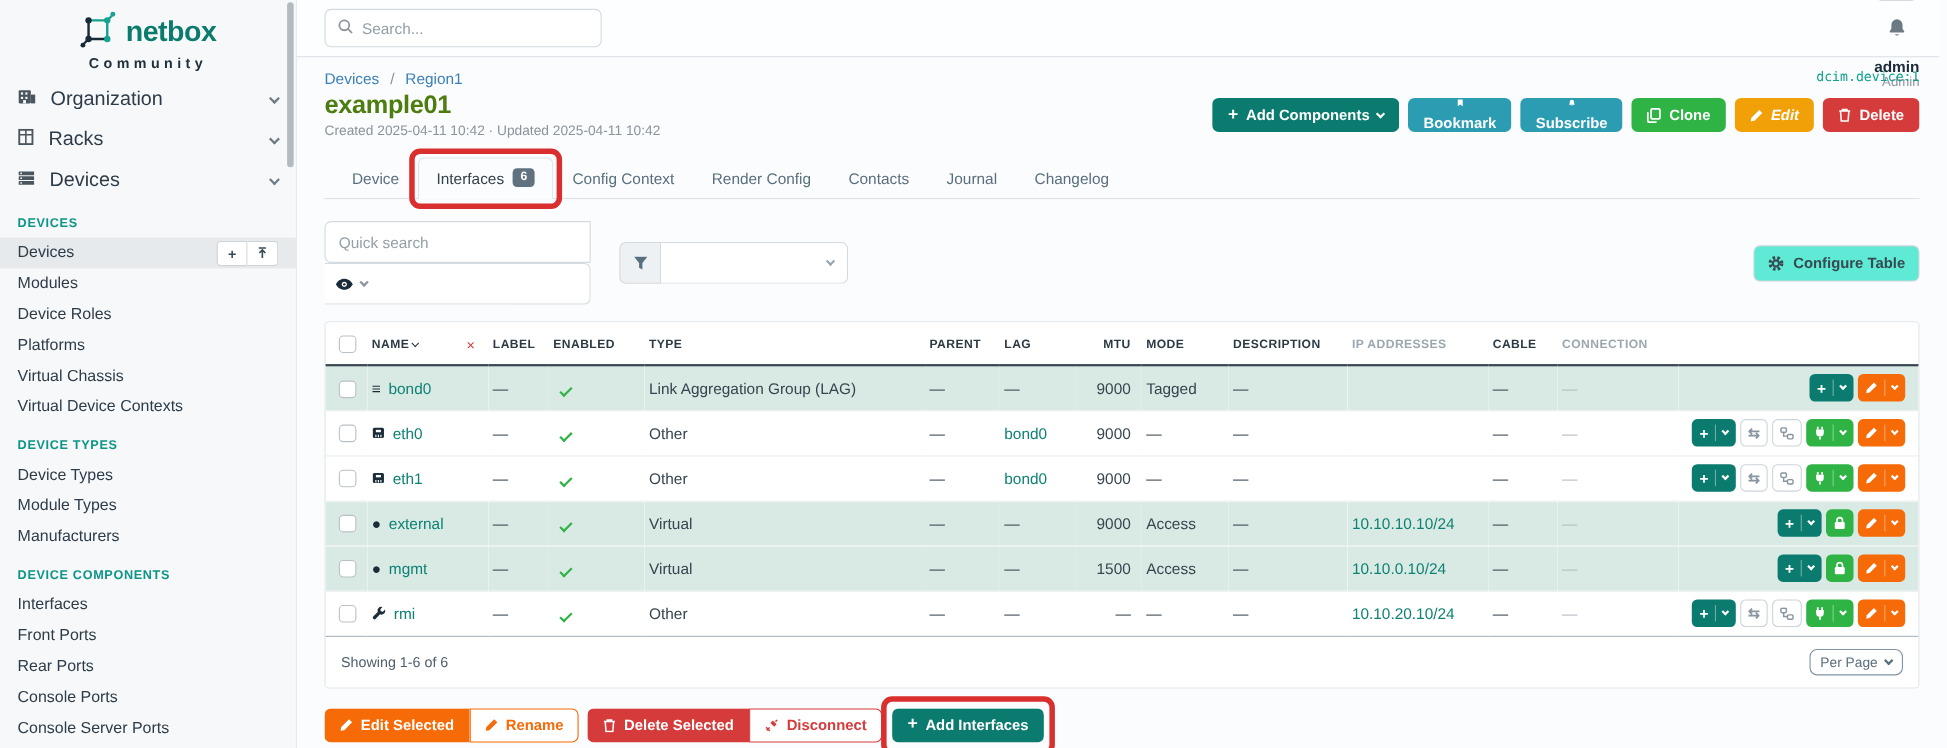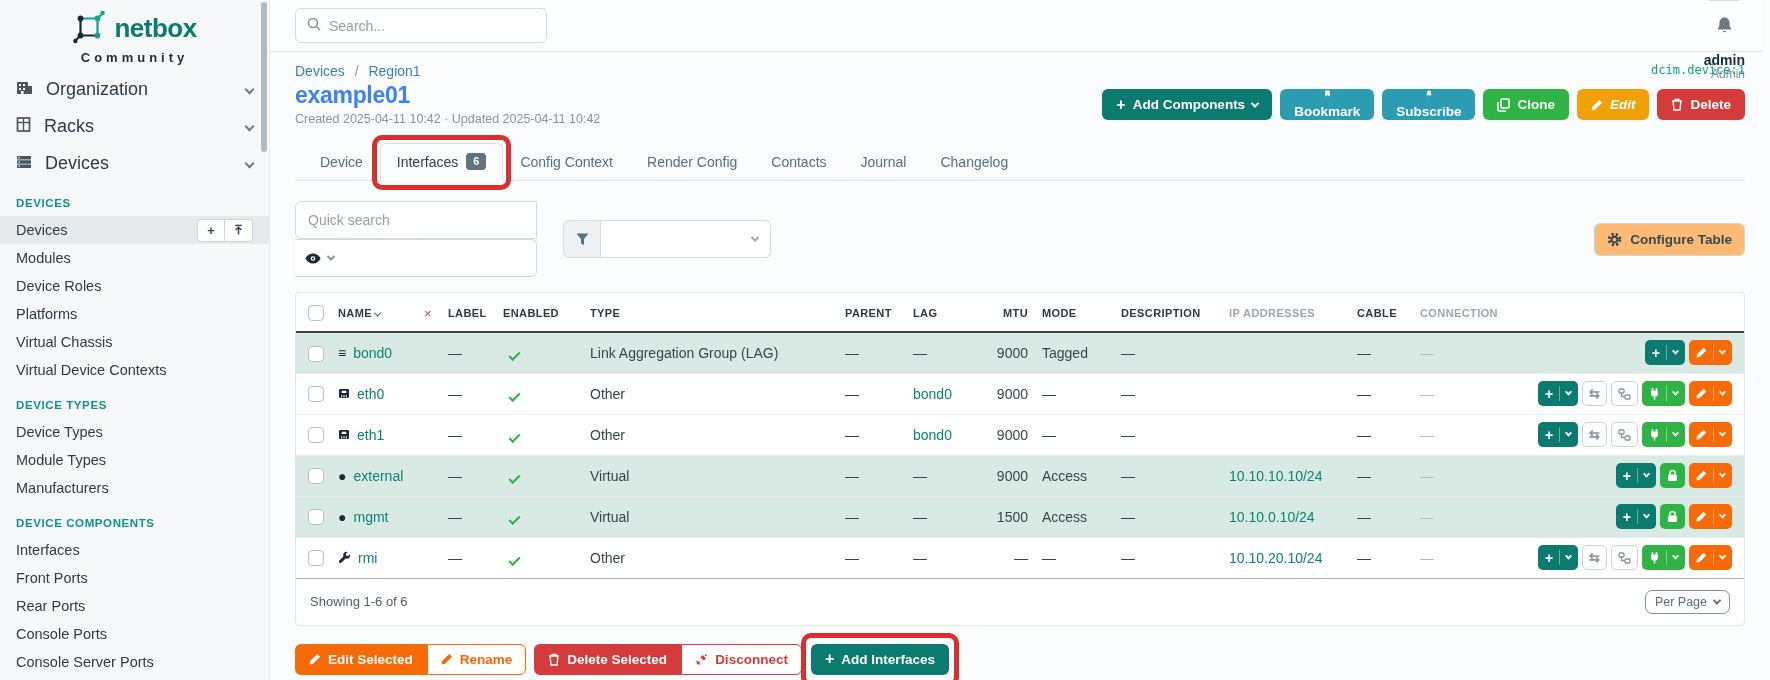--- a/index.html
+++ b/index.html
@@ -38,21 +38,21 @@
   .user-name { font-size:14px; font-weight:700; color:#1b2b38; }
   .user-role { font-size:12px; color:#8a949c; }
 
   .content { padding:0 18px 0 25px; position:relative; }
   .crumb-row { display:flex; align-items:flex-start; margin-top:11px; }
   .crumb a { color:#3a80b8; text-decoration:none; font-size:14px; cursor:pointer; }
   .crumb .sep { color:#8a949c; margin:0 6px; }
   .obj-id { margin-left:auto; font-family:"DejaVu Sans Mono", monospace; font-size:12px; color:#0fa18f; }
 
   .title-row { display:flex; align-items:flex-start; margin-top:3px; }
-  .page-title { font-size:23px; font-weight:700; color:#3b82f6; letter-spacing:-0.3px; }
+  .page-title { font-size:23px; font-weight:700; color:#4d7c0f; letter-spacing:-0.3px; }
   .page-meta { font-size:12.5px; color:#8a949c; margin-top:3px; }
   .action-btns { margin-left:auto; display:flex; gap:8px; margin-top:7px; }
 
   .btn { display:inline-flex; align-items:center; gap:7px; border-radius:6px; font-weight:700; font-size:13.5px; padding:0 13px; height:31px; color:#fff; border:1px solid transparent; cursor:pointer; font-family:"Liberation Sans", sans-serif; white-space:nowrap; }
   .btn .plus { font-size:16px; font-weight:700; line-height:1; }
   .teal-bg   { background:#0a7b6e; }
   .cyan-bg   { background:#2b9cb1;flex-direction:column; }
   .green-bg  { background:#2fb344; }
   .amber-bg  { background:#f2a007;font-style:italic; }
   .orange-bg { background:#f66a07; }
@@ -70,21 +70,21 @@
 
   
   .toolbar { display:flex; align-items:center; margin-top:20px; }
   .qs-group { display:flex;flex-direction:column; }
   .qs-input { width:242px; height:38px; border:1px solid #d3dae0; border-radius:6px 0 0 6px; background:#fff; padding:0 12px; font-size:14px; color:#36454f; outline:none; font-family:"Liberation Sans", sans-serif; }
   .qs-input::placeholder { color:#93a0a8; }
   .eye-btn { height:38px; border:1px solid #d3dae0; border-left:none; border-radius:0 6px 6px 0; background:#fff; display:flex; align-items:center; gap:7px; padding:0 10px; cursor:pointer; color:#8a949c; }
   .filter-group { display:flex; margin-left:26px; }
   .filter-addon { width:38px; height:38px; background:#eef1f3; border:1px solid #d3dae0; border-radius:6px 0 0 6px; display:flex; align-items:center; justify-content:center; }
   .filter-select { width:170px; height:38px; background:#fff; border:1px solid #d3dae0; border-left:none; border-radius:0 6px 6px 0; display:flex; align-items:center; justify-content:flex-end; padding:0 12px; color:#9aa7b0; cursor:pointer; }
-  .config-btn { margin-left:auto; height:33px; background:#fdba74; border:1px solid #cfd6db; border-radius:6px; display:flex; align-items:center; gap:8px; padding:0 12px; font-size:13.5px; font-weight:700; color:#374951; cursor:pointer; }
+  .config-btn { margin-left:auto; height:33px; background:#5eead4; border:1px solid #cfd6db; border-radius:6px; display:flex; align-items:center; gap:8px; padding:0 12px; font-size:13.5px; font-weight:700; color:#374951; cursor:pointer; }
 
   
   .card { margin-top:15px; background:#fff; border:1px solid #e2e7ea; border-radius:4px; width:1450px; }
   table { border-collapse:collapse; table-layout:fixed; width:1448px; font-size:14px; }
   thead th { font-size:11px; font-weight:700; color:#2c3a45; text-align:left; letter-spacing:.4px; padding:12px 4px 10px; border-bottom:2px solid #36454f; white-space:nowrap; }
   thead th.muted { color:#9aa7b0; }
   tbody td { padding:0 4px; height:41px; border-bottom:1px solid #eaeef0; white-space:nowrap; overflow:hidden; }
   tbody tr.hl td { background:#d9eae4; }
   tbody tr:last-child td { border-bottom:1px solid #aab4bb; }
   td.num, th.num { text-align:right; padding-right:10px; }

